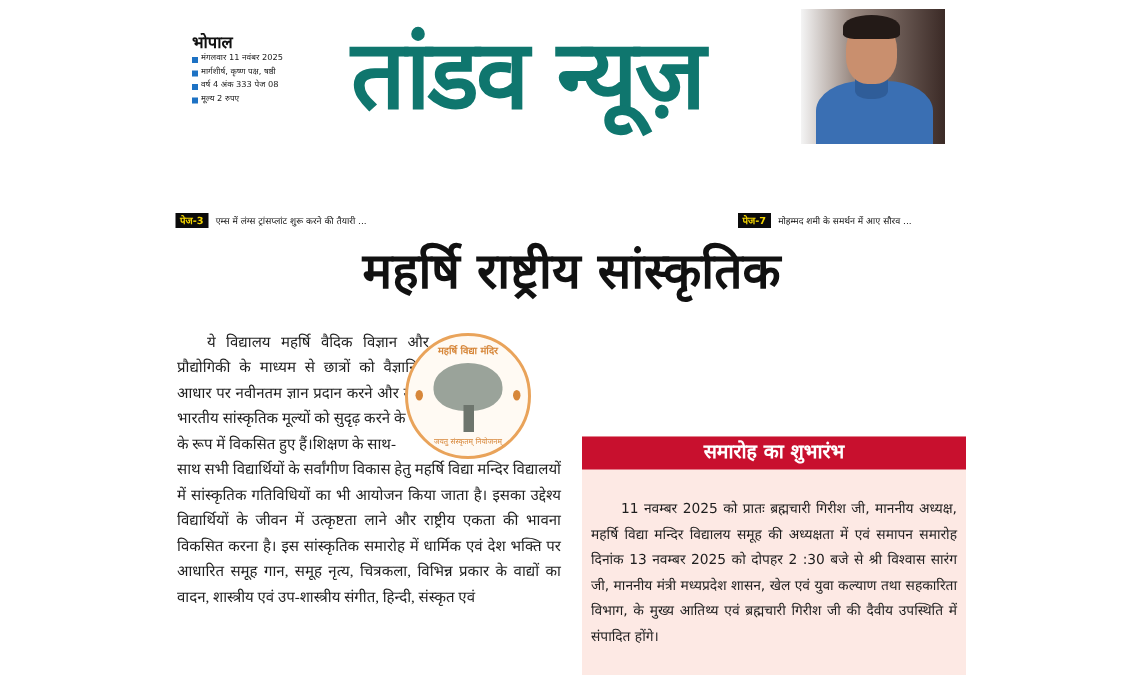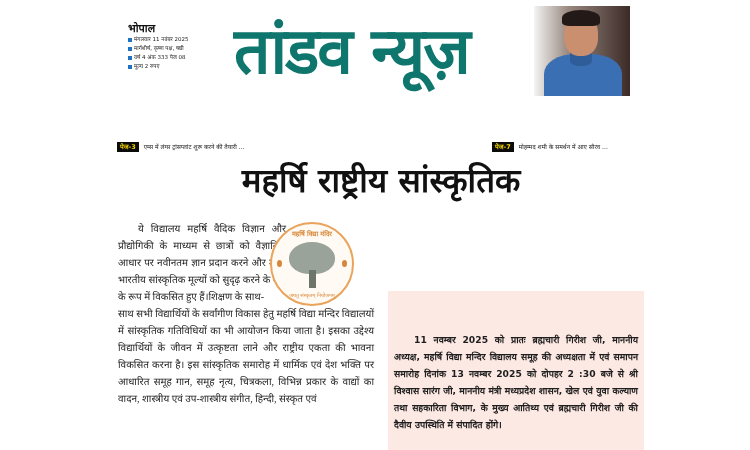--- a/index.html
+++ b/index.html
@@ -52,21 +52,21 @@
   .logo .tree-top { position: absolute; left: 17px; top: 18px; width: 46px; height: 32px; border-radius: 50% 50% 45% 45%; background: #9aa39a; }
   .logo .trunk { position: absolute; left: 37px; top: 46px; width: 7px; height: 18px; background: #6d756d; }
   .logo .base-text { position: absolute; left: 0; bottom: 6px; width: 100%; text-align: center; font-size: 5px; color: #d7873a; }
   .logo .dot-l, .logo .dot-r { position: absolute; top: 36px; width: 5px; height: 7px; background: #d7873a; border-radius: 50%; }
   .logo .dot-l { left: 5px; } .logo .dot-r { right: 5px; }
 
   .sub-box { position: absolute; left: 288px; top: 291px; width: 256px; height: 159px; background: #fde9e4; }
   .sub-header { position: absolute; left: 0; top: 0; width: 256px; height: 22px; background: #c8102e;
                 color: #fff; font-weight: bold; font-size: 13px; line-height: 22px; text-align: center; }
   .sub-body { position: absolute; left: 6px; top: 40px; width: 244px; }
-  .sub-body .para { font-family: "DejaVu Sans", sans-serif; font-size: 9.2px; line-height: 17px; font-weight: bold; }
+  .sub-body .para { font-family: "DejaVu Sans", sans-serif; font-size: 9.2px; line-height: 17px; }
 </style>
 </head>
 <body>
 
 <div class="page">
 
   <div class="masthead">
     <div class="city-block">
       <div class="city">भोपाल</div>
       <div class="meta-line">
@@ -121,18 +121,19 @@
     <div class="ring-text">महर्षि विद्या मंदिर</div>
     <div class="dot-l"></div>
     <div class="dot-r"></div>
     <div class="tree-top"></div>
     <div class="trunk"></div>
     <div class="base-text">जयतु संस्कृतम् नियोजनम्</div>
   </div>
 
 
   <div class="sub-box">
+    <div class="sub-header">समारोह का शुभारंभ</div>
     <div class="sub-body">
       <p class="para indent">11 नवम्बर 2025 को प्रातः ब्रह्मचारी गिरीश जी, माननीय अध्यक्ष, महर्षि विद्या मन्दिर विद्यालय समूह की अध्यक्षता में एवं समापन समारोह दिनांक 13 नवम्बर 2025 को दोपहर 2 :30 बजे से श्री विश्वास सारंग जी, माननीय मंत्री मध्यप्रदेश शासन, खेल एवं युवा कल्याण तथा सहकारिता विभाग, के मुख्य आतिथ्य एवं ब्रह्मचारी गिरीश जी की दैवीय उपस्थिति में संपादित होंगे।</p>
     </div>
   </div>
 
 </div>
 
 </body></html>

